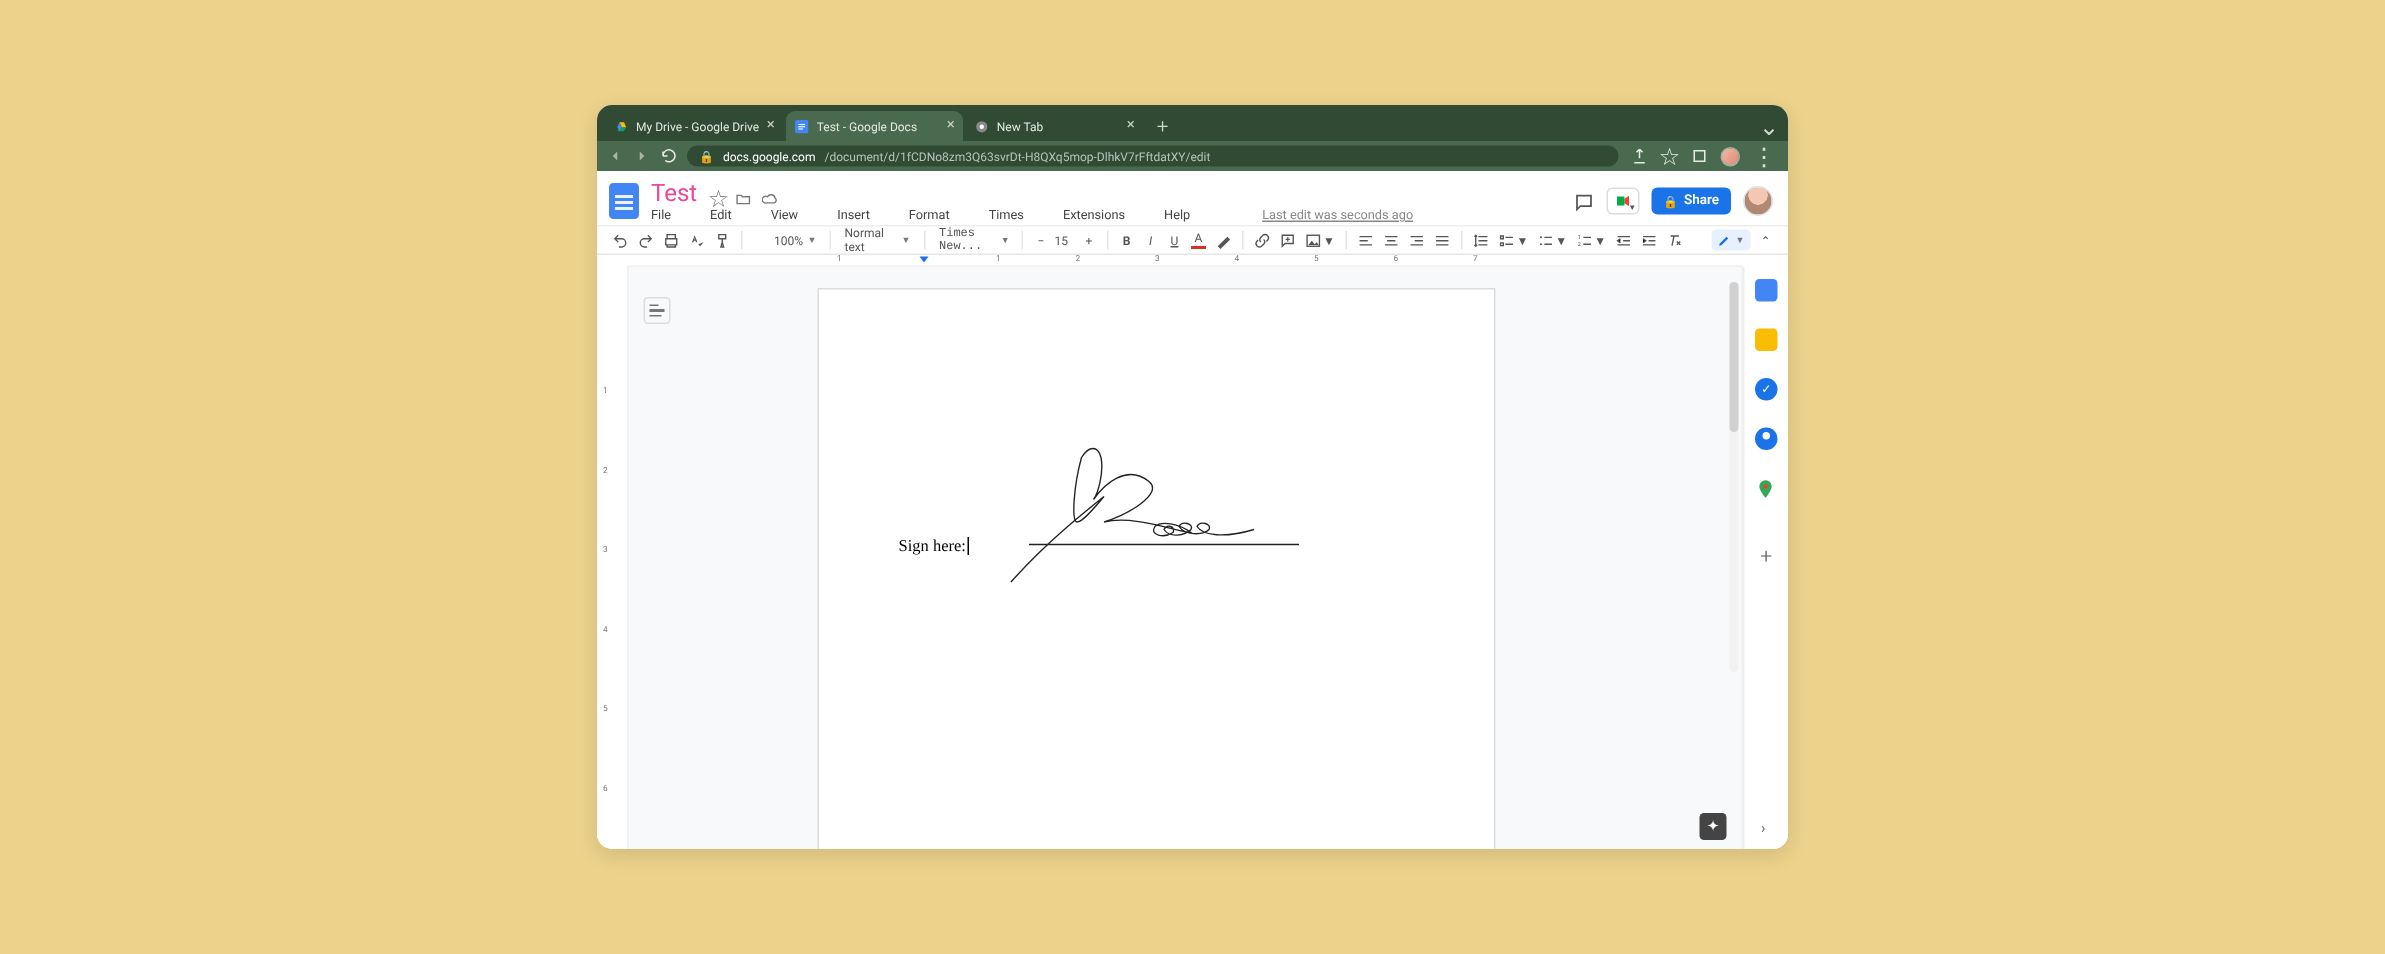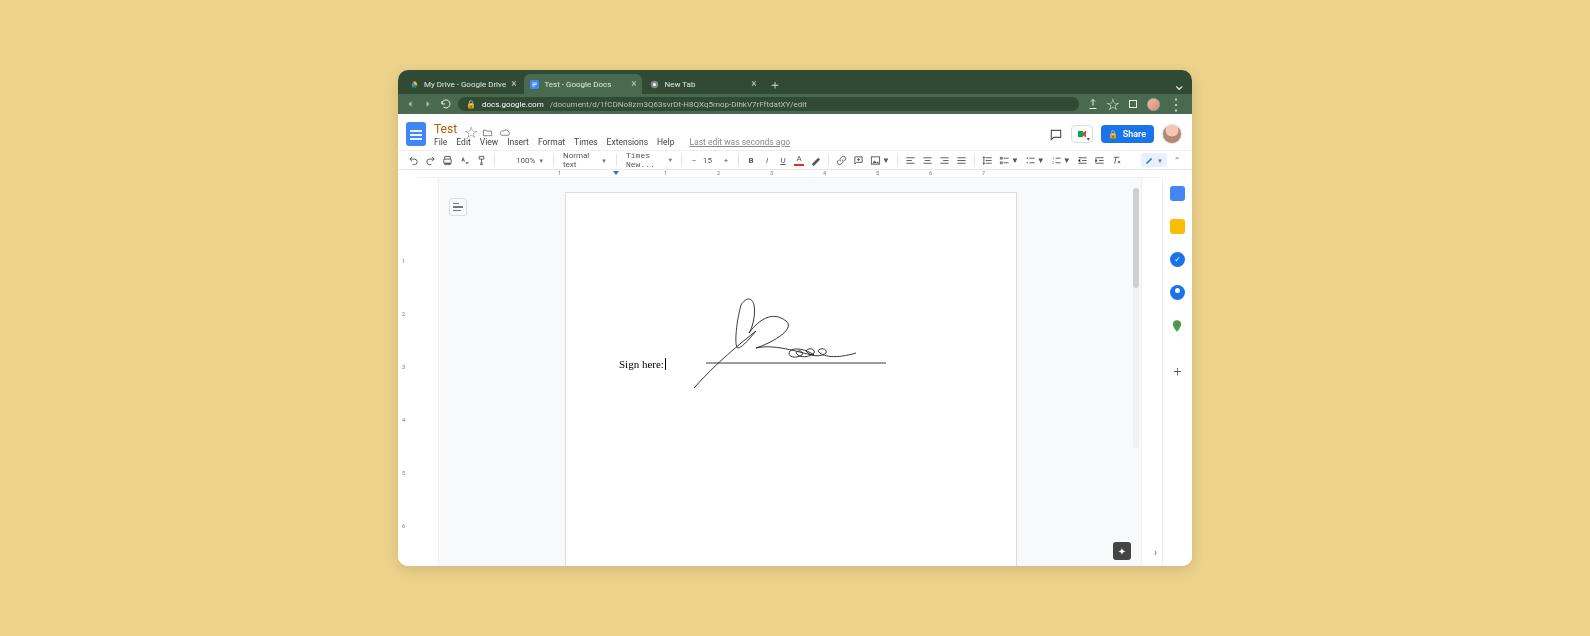--- a/index.html
+++ b/index.html
@@ -103,25 +103,25 @@
     position: relative;
     flex-shrink: 0;
   }
   .docs-logo::before, .docs-logo::after {
     content: ""; position: absolute; background: #fff; opacity: .9; left: 4px; right: 4px; height: 2px;
   }
   .docs-logo::before { top: 8px; }
   .docs-logo::after { top: 12px; box-shadow: 0 4px 0 0 #fff; opacity: .9; }
   .title-col { display: flex; flex-direction: column; gap: 1px; }
   .titlerow { display: flex; align-items: center; gap: 7px; }
-  .doc-title { font-size: 12px; color: #a16207; }
+  .doc-title { font-size: 16px; color: #ec4899; }
   .title-icon { width: 11px; height: 11px; color: #777; }
-  .menubar { display: flex; gap: 9px; font-size: 8.5px; color: #444; }
+  .menubar { display: flex; gap: 26px; font-size: 8.5px; color: #444; }
   .menuitem { cursor: pointer; }
-  .last-edit { color: #888; text-decoration: underline; margin-left: 6px; }
+  .last-edit { color: #888; text-decoration: underline; margin-left: 22px; }
   .titlebar-right { margin-left: auto; display: flex; align-items: center; gap: 8px; }
   .comment-icon { width: 14px; height: 14px; color: #555; }
   .meet-icon {
     width: 22px; height: 18px; border-radius: 4px;
     border: 1px solid #dadce0; display: flex; align-items: center; justify-content: center;
     position: relative;
   }
   .meet-icon svg { width: 12px; height: 12px; }
   .meet-icon::after { content: "▾"; position: absolute; right: 2px; bottom: 0; font-size: 6px; color: #555; }
   .share-btn {
@@ -181,21 +181,20 @@
     width: 0; height: 0; border-left: 3px solid transparent; border-right: 3px solid transparent;
     border-top: 4px solid #1a73e8;
   }
   
   .workspace {
     flex: 1;
     display: flex;
     background: #fff;
     overflow: hidden;
     border-bottom-left-radius: 10px;
-    gap: 20px;
   }
   .vruler {
     width: 20px; background: #fff;
     font-size: 5.5px; color: #777;
     position: relative;
   }
   .vruler .vn { position: absolute; left: 4px; }
   .canvas {
     flex: 1;
     background: #f8f9fa;

